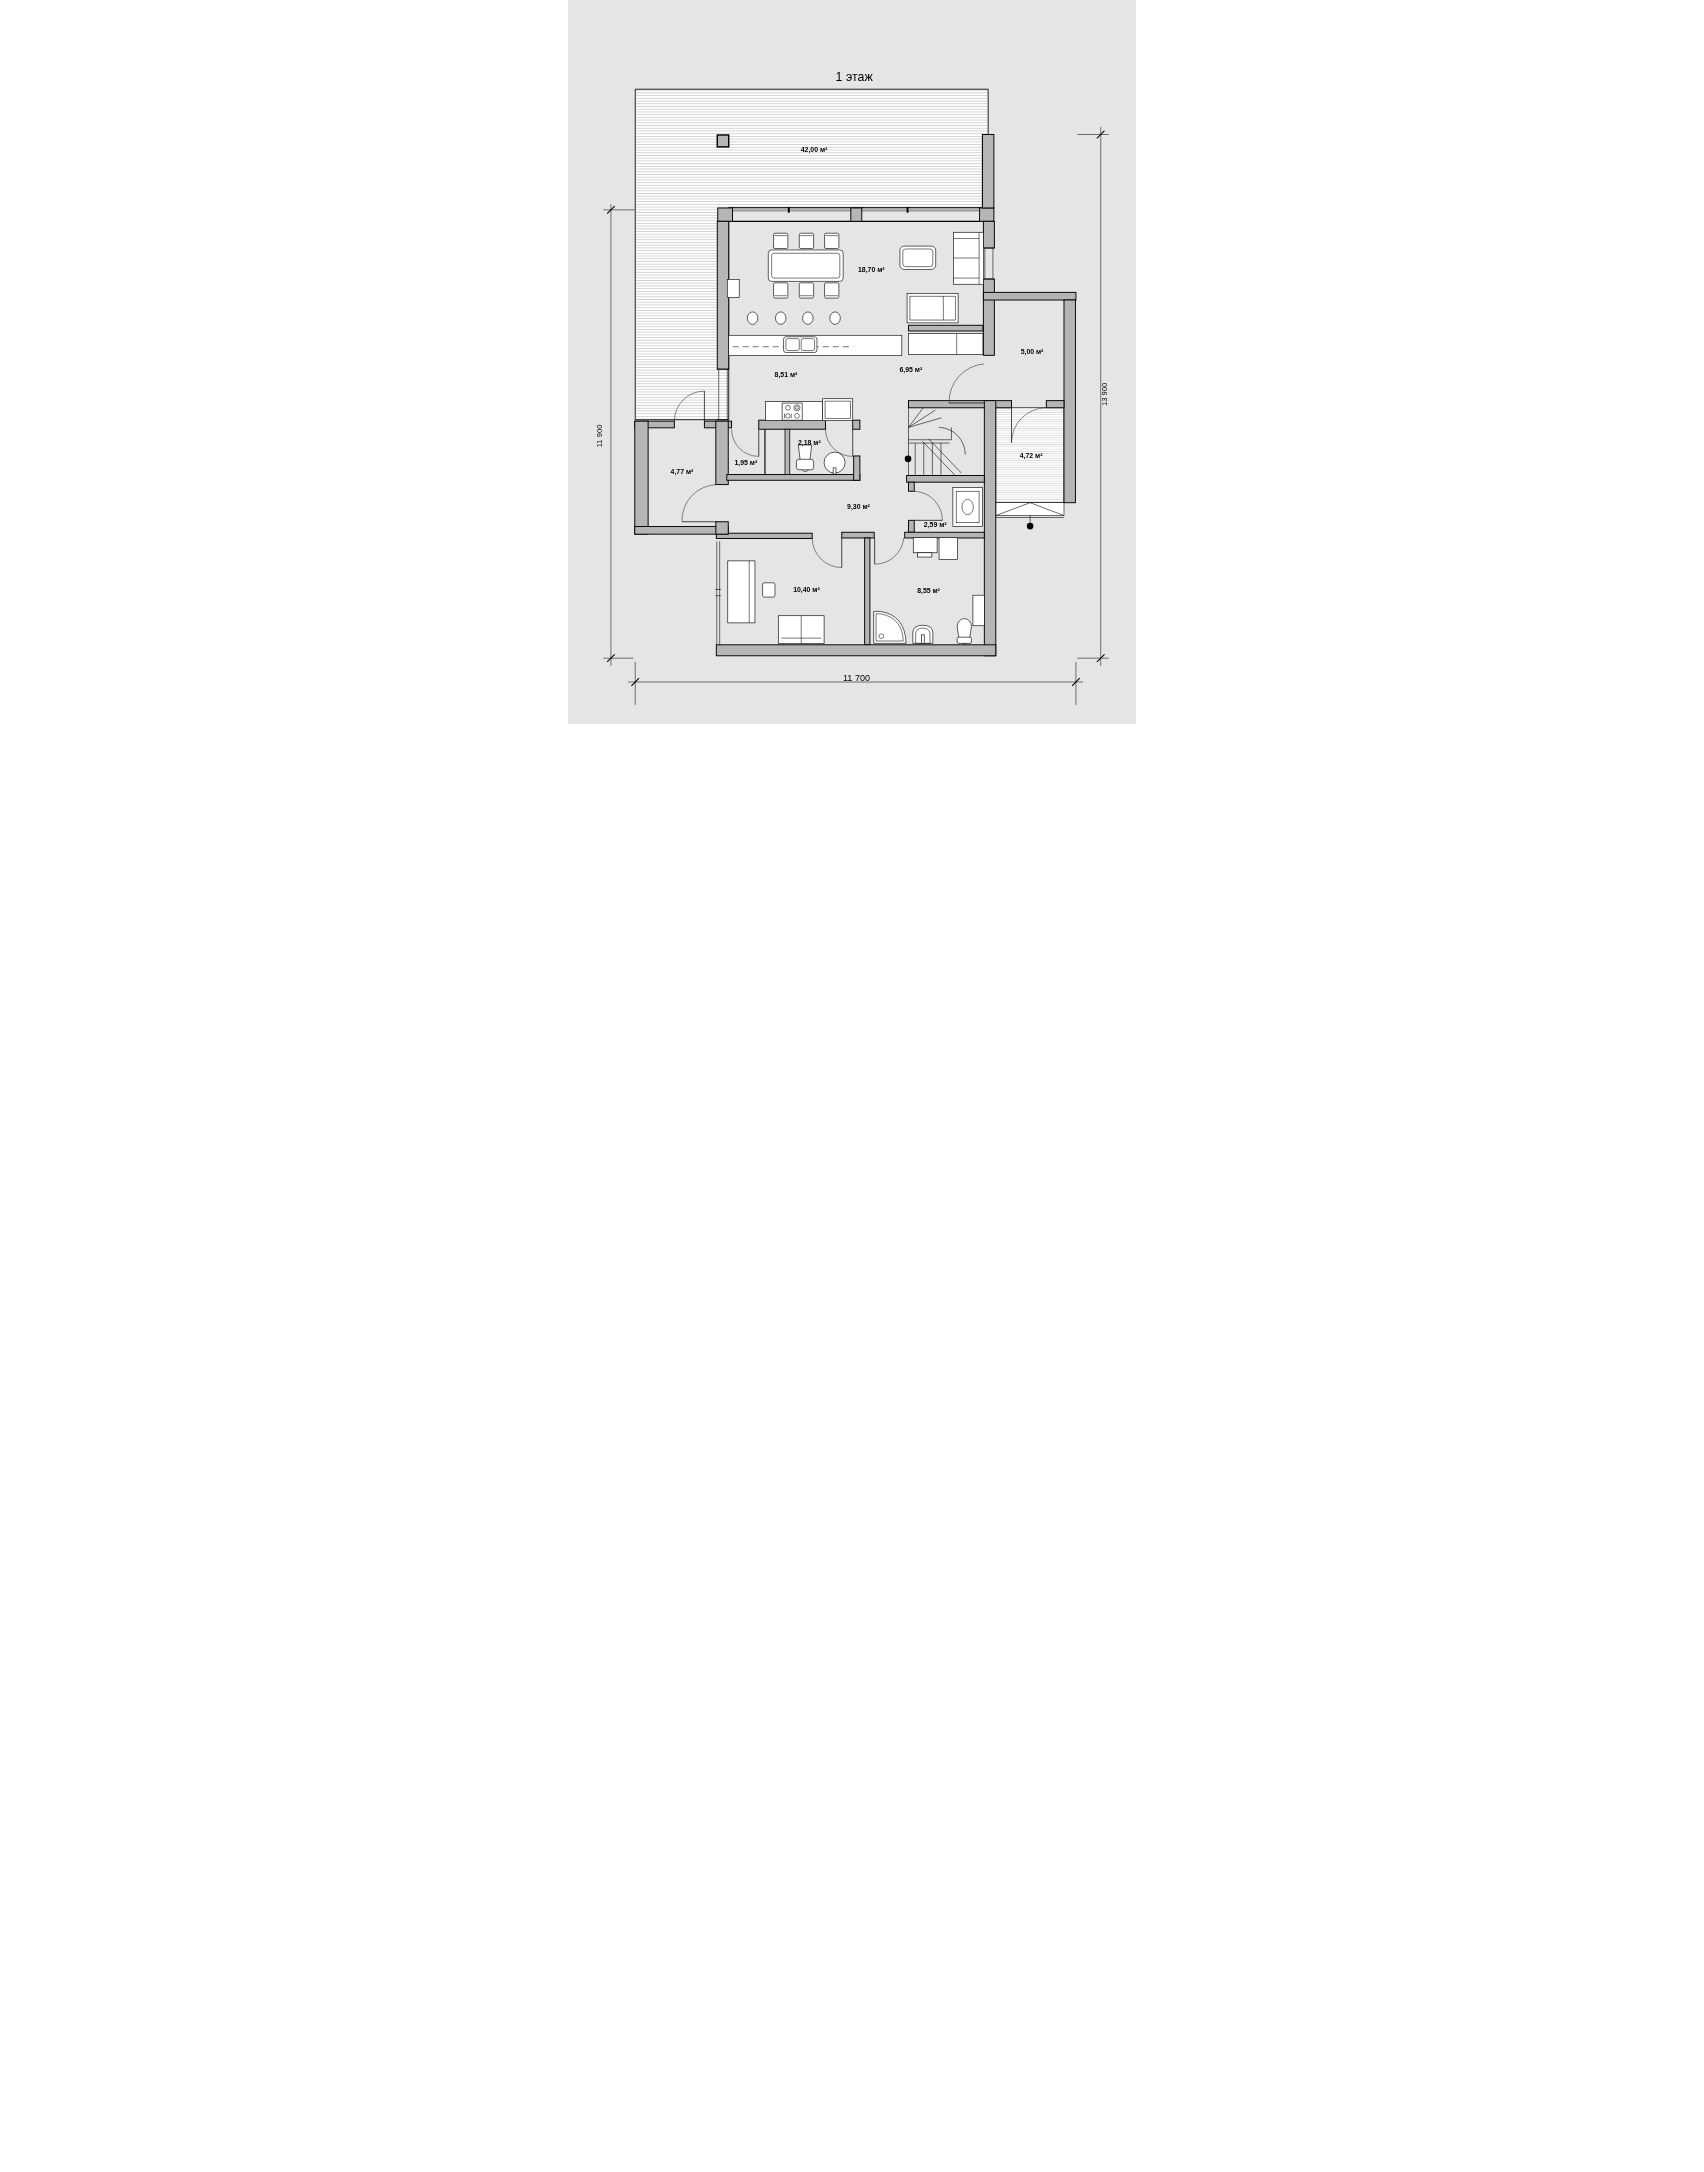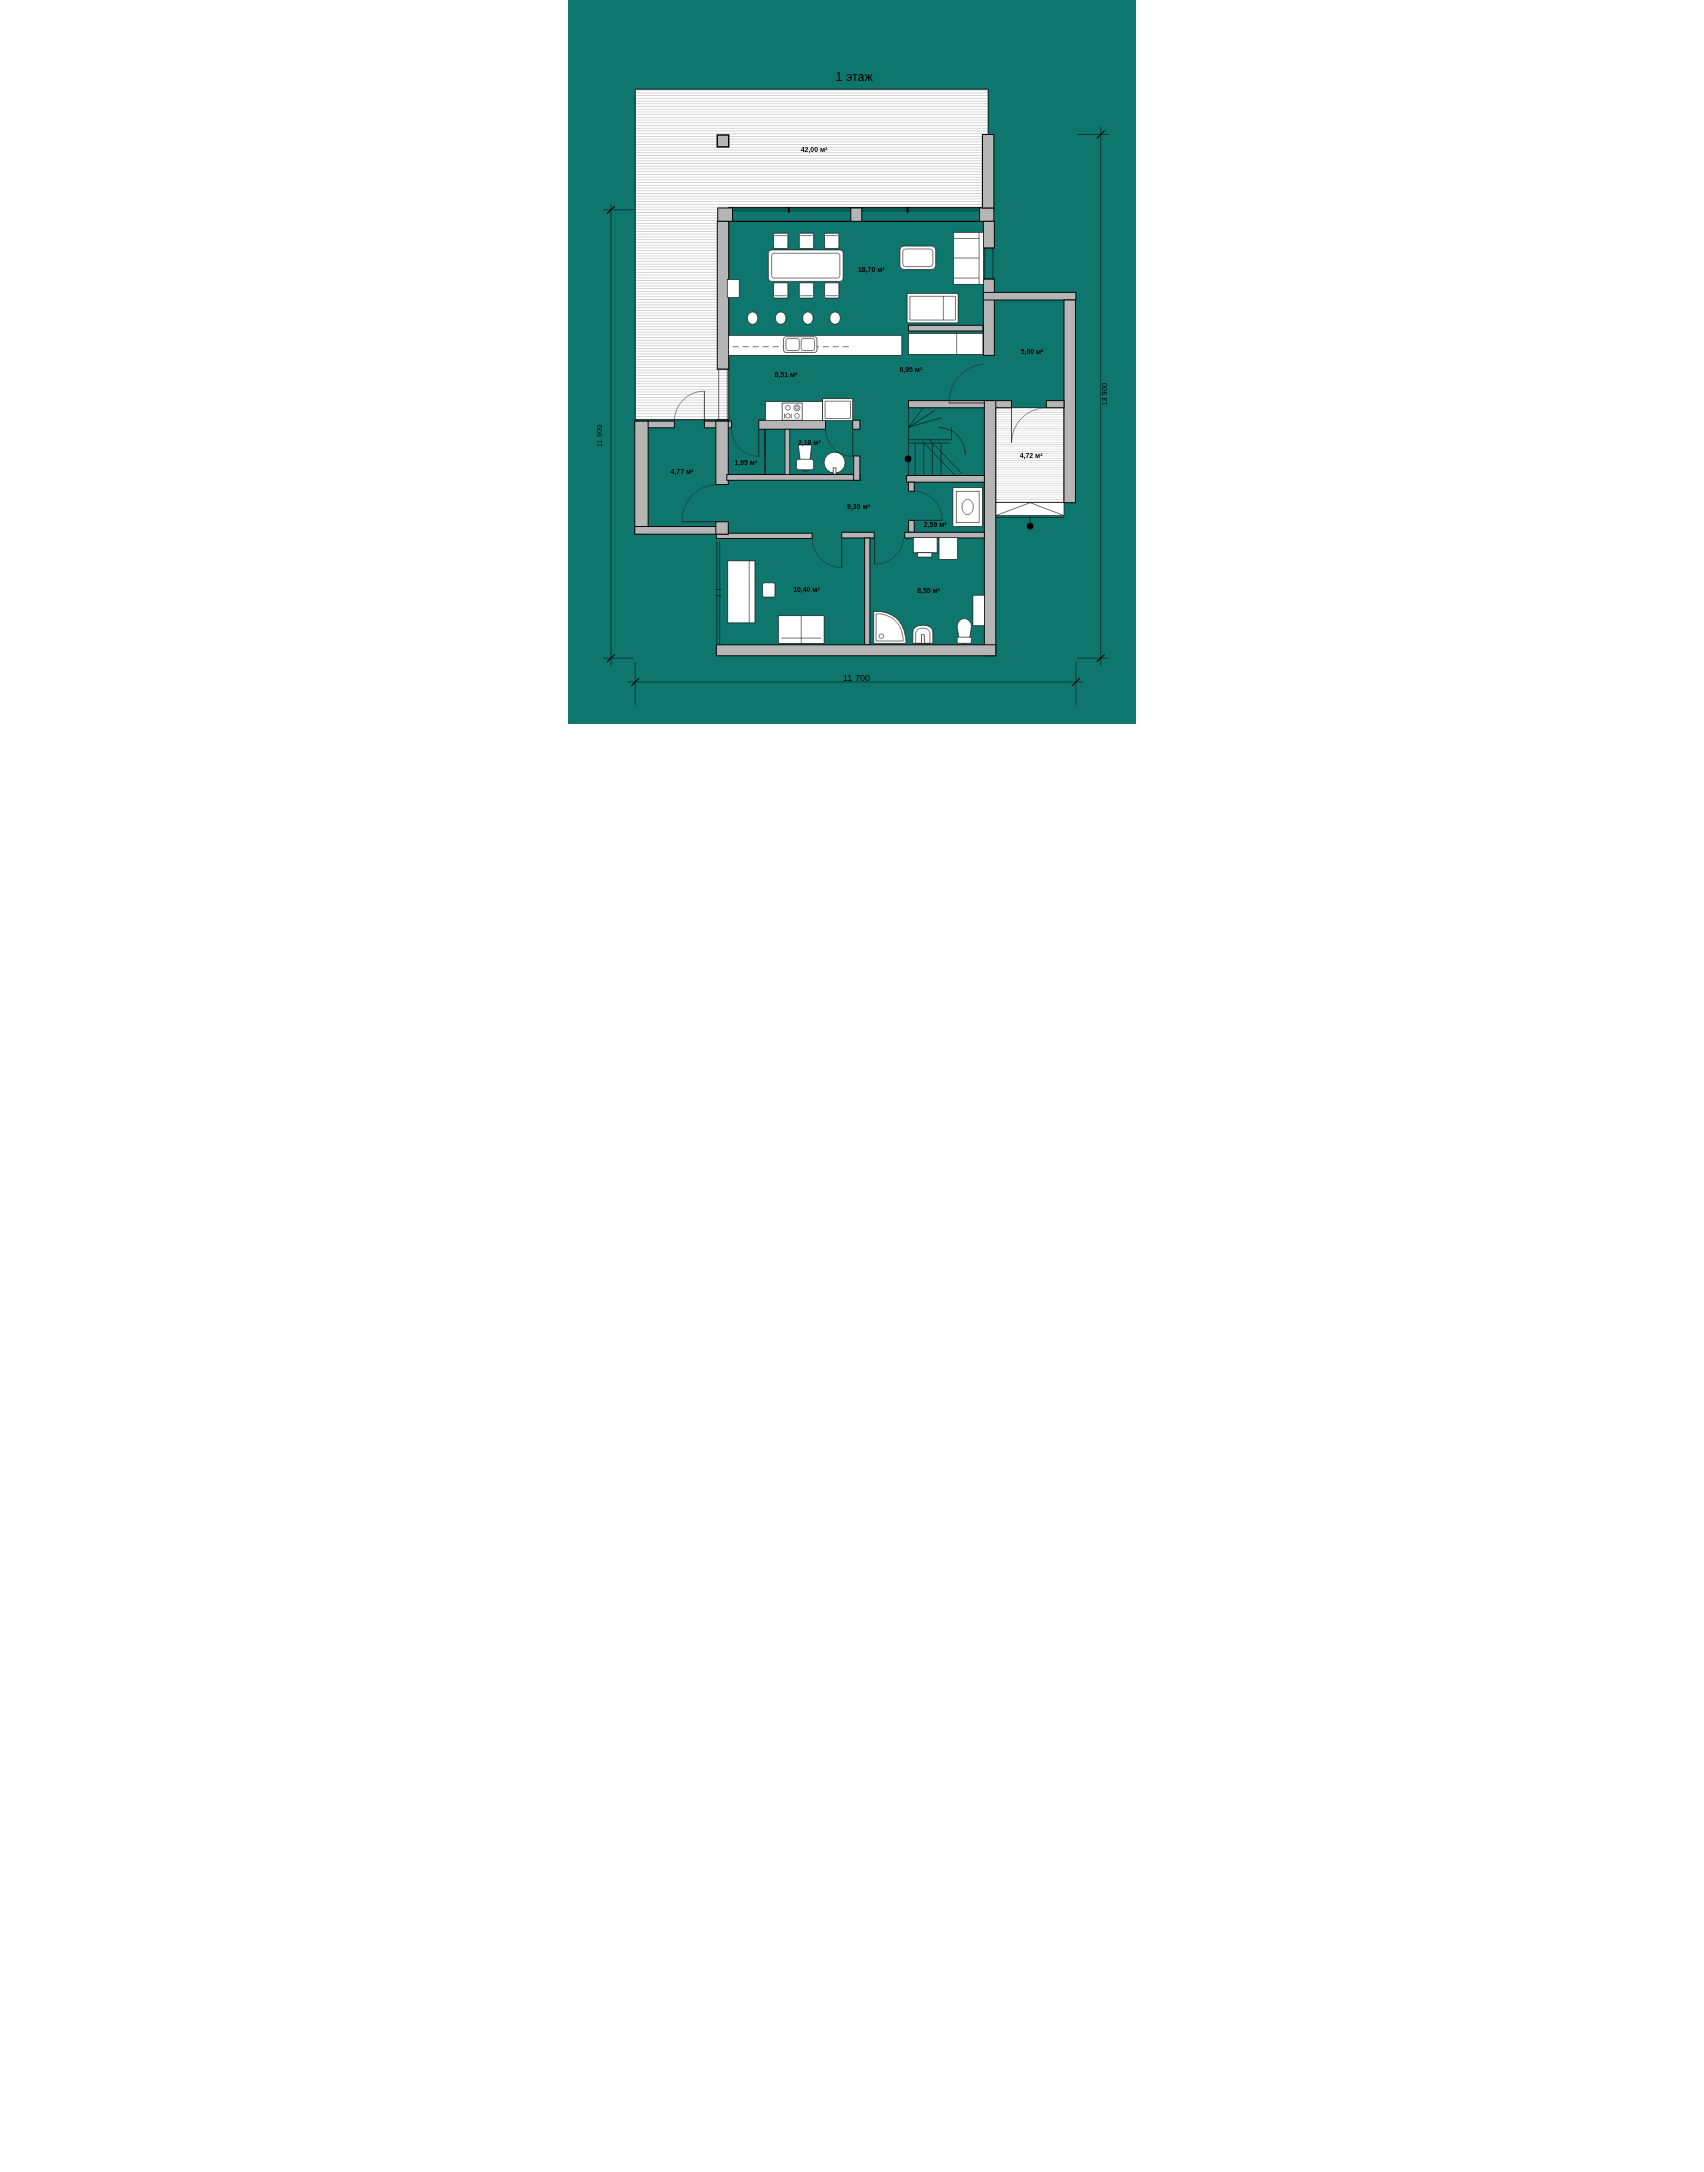--- a/index.html
+++ b/index.html
@@ -1,17 +1,17 @@
 <!DOCTYPE html>
 <html style="font-size:7.6px"><head>
 <meta charset="utf-8">
 <style>
   html,body{margin:0;padding:0;background:#ffffff;}
   body{font-family:"Liberation Sans", sans-serif;}
-  .sheet{width:568px;margin:0 auto;background:#0f766e;}
+  .sheet{width:568px;margin:0 auto;background:#e5e5e5;}
   svg{display:block;}
   .wall{fill:#b5b5b5;stroke:#000000;stroke-width:2;}
   .wall-thin{fill:#b5b5b5;stroke:#000000;stroke-width:1.6;}
   .furn{fill:#ffffff;stroke:#111111;stroke-width:1.4;}
   .furn-l{fill:none;stroke:#111111;stroke-width:1.2;}
   .door{fill:none;stroke:#222222;stroke-width:1.1;}
   .leaf{stroke:#111111;stroke-width:1.6;}
   .thinline{stroke:#000000;stroke-width:1.2;fill:none;}
   .partition{stroke:#000000;stroke-width:2.4;}
   .dim{stroke:#000000;stroke-width:1.1;fill:none;}

